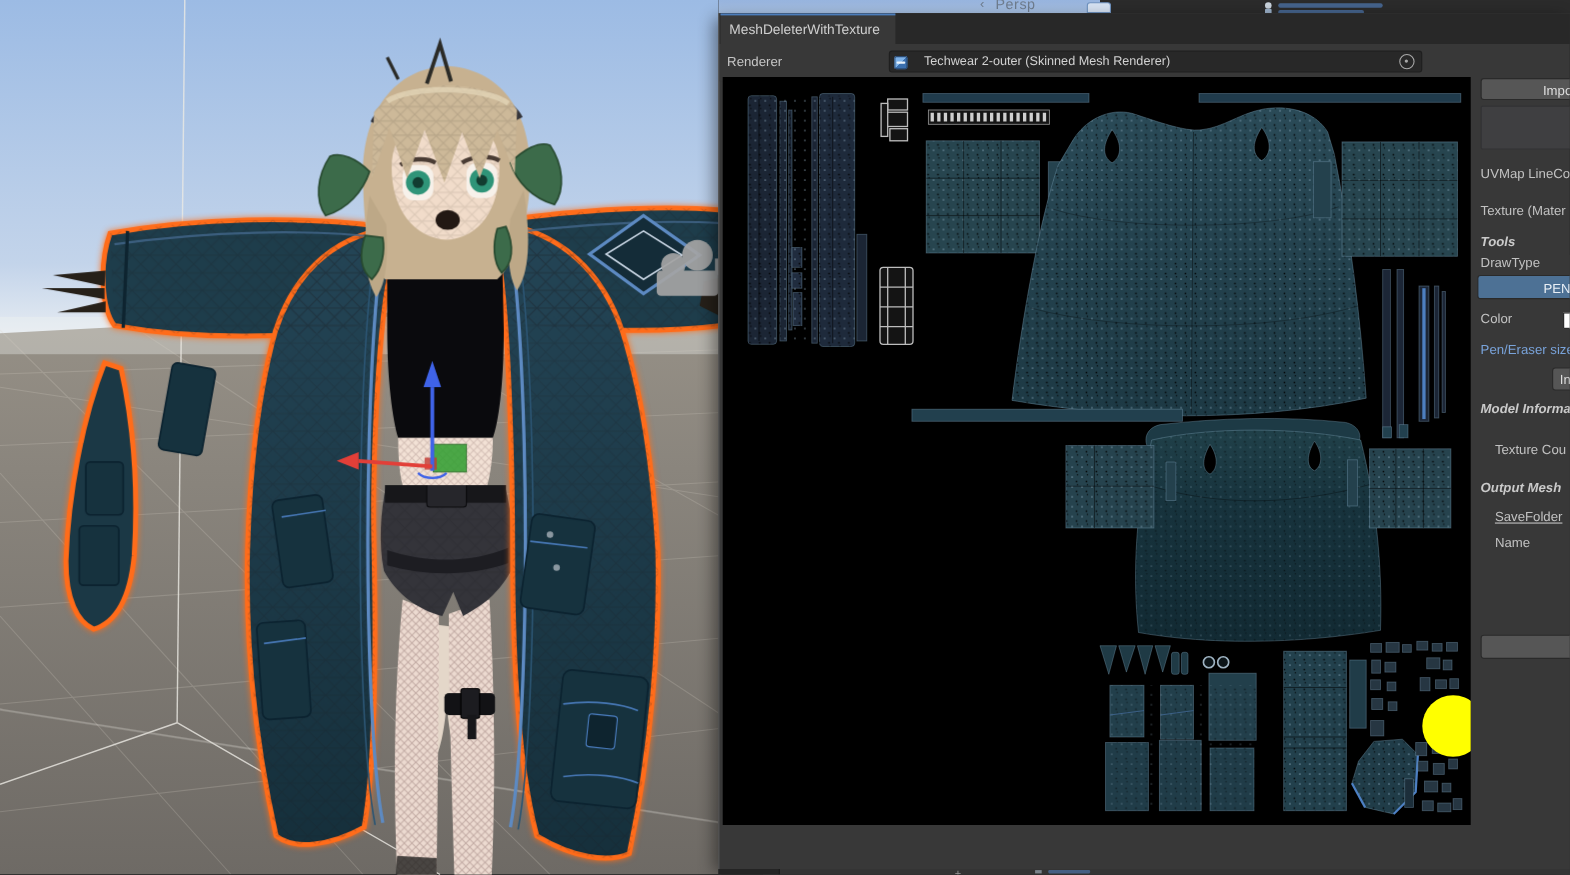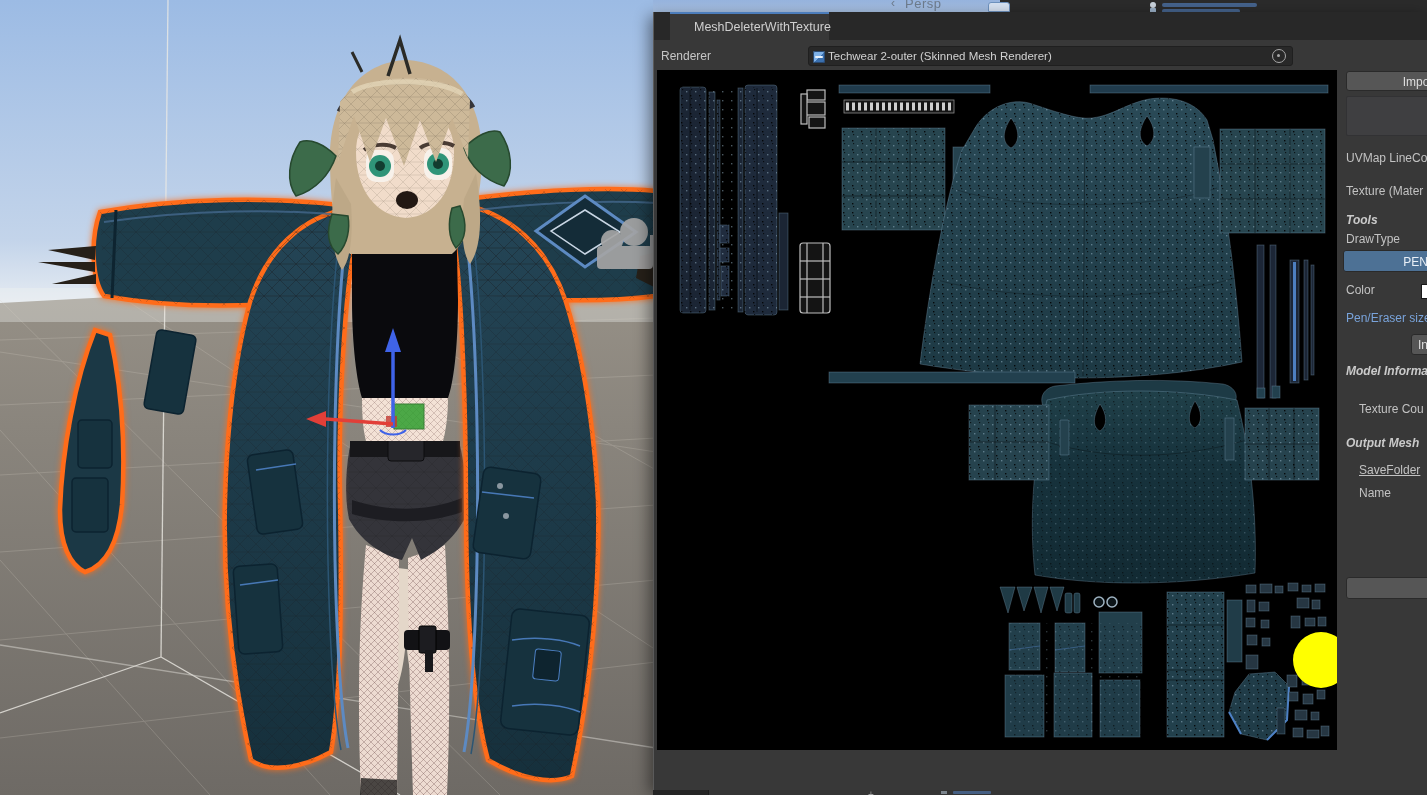--- a/index.html
+++ b/index.html
@@ -16,27 +16,27 @@
   #top-strip .sky{position:absolute;left:0;top:0;width:347px;height:12px;background:linear-gradient(#97b4de,#a9c2e4);}
   #persp-label{position:absolute;left:252px;top:-4px;font-size:13px;color:#6f7d8e;letter-spacing:.5px;}
   #persp-chevron{position:absolute;left:238px;top:-4px;font-size:12px;color:#6f7d8e;}
   .hrow-icon{position:absolute;border-radius:50%;background:#c9d2dc;width:6px;height:6px;}
   .hrow-bar{position:absolute;height:4px;border-radius:2px;background:#4f77ad;opacity:.75;}
   #gizmo-chunk{position:absolute;left:335px;top:2px;width:22px;height:10px;background:#d7e3f3;border:1px solid #6f93c0;border-radius:3px 3px 0 0;}
 
   
   #window{left:653px;top:12px;width:774px;height:778px;background:#383838;border-left:1px solid #5a5a5a;box-shadow:-4px 4px 14px rgba(0,0,0,.45);overflow:hidden;}
   #tabbar{position:absolute;left:0;top:0;width:774px;height:28px;background:#282828;}
-  #tab{position:absolute;left:1px;top:0;width:159px;height:28px;background:#383838;border-top:2px solid #4c7dbb;color:#cfcfcf;font-size:12.5px;line-height:26px;padding-left:24px;margin-left:15px;}
+  #tab{position:absolute;left:1px;top:0;width:159px;height:28px;background:#383838;border-top:2px solid #4c7dbb;color:#cfcfcf;font-size:12.5px;line-height:26px;padding-left:8px;}
   #renderer-row{position:absolute;left:0;top:28px;width:654px;height:34px;background:#383838;}
   #renderer-label{position:absolute;left:7px;top:9px;font-size:12px;color:#c6c6c6;}
   #renderer-field{position:absolute;left:154px;top:6px;width:485px;height:20px;background:#282828;border:1px solid #1f1f1f;border-radius:3px;color:#d2d2d2;font-size:11.5px;line-height:18px;}
   #smr-icon{position:absolute;left:4px;top:3.5px;width:12px;height:12px;border-radius:2px;background:linear-gradient(135deg,#7db1e8 0 50%,#3a6fae 50% 100%);box-shadow:inset 0 0 0 1px #2a4a72;}
   #smr-icon:after{content:"";position:absolute;left:2px;top:5px;width:8px;height:2px;background:#e8f1fa;border-radius:1px;}
-  #renderer-text{position:absolute;left:19px;top:0;white-space:nowrap;}
+  #renderer-text{position:absolute;left:31px;top:0;white-space:nowrap;}
   #picker-icon{position:absolute;right:6px;top:2px;width:14px;height:14px;border:1.5px solid #a8a8a8;border-radius:50%;}
   #picker-icon:after{content:"";position:absolute;left:4px;top:4px;width:3px;height:3px;border-radius:50%;background:#a8a8a8;}
 
   #uv-canvas{position:absolute;left:3px;top:58px;width:680px;height:680px;background:#000;overflow:hidden;}
 
   
   .sb-label{position:absolute;left:692px;font-size:12px;color:#c2c2c2;white-space:nowrap;}
   .sb-bold{font-weight:bold;color:#cacaca;font-style:italic;}
   .sb-indent{left:705px;}
   .sb-btn{position:absolute;background:#565656;border:1px solid #2a2a2a;border-radius:3px;color:#dedede;font-size:12px;text-align:center;white-space:nowrap;}

